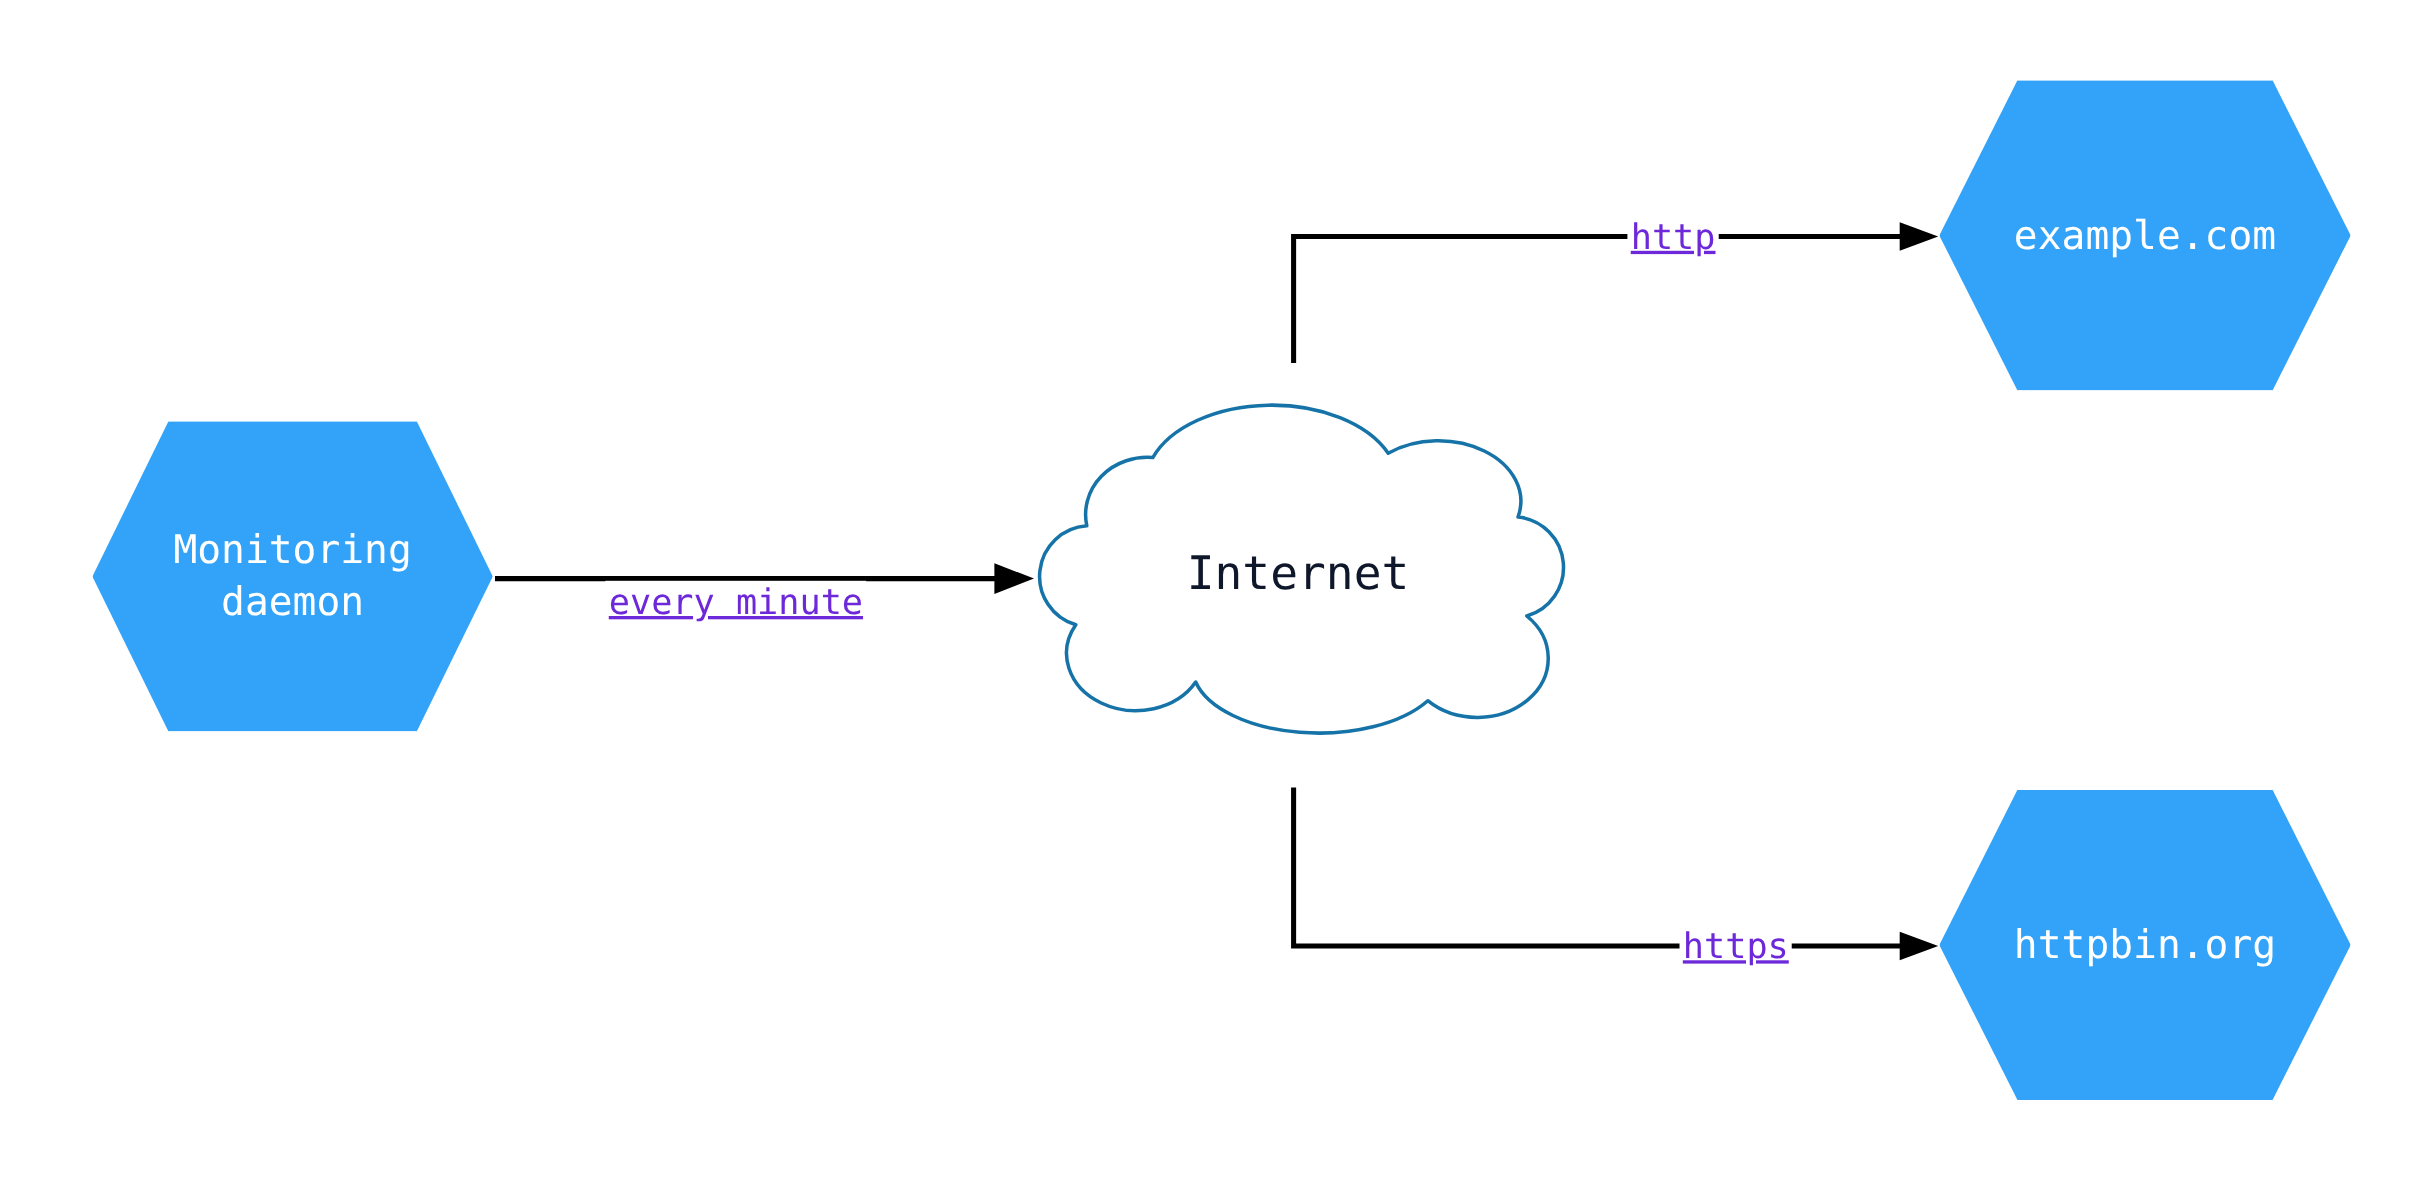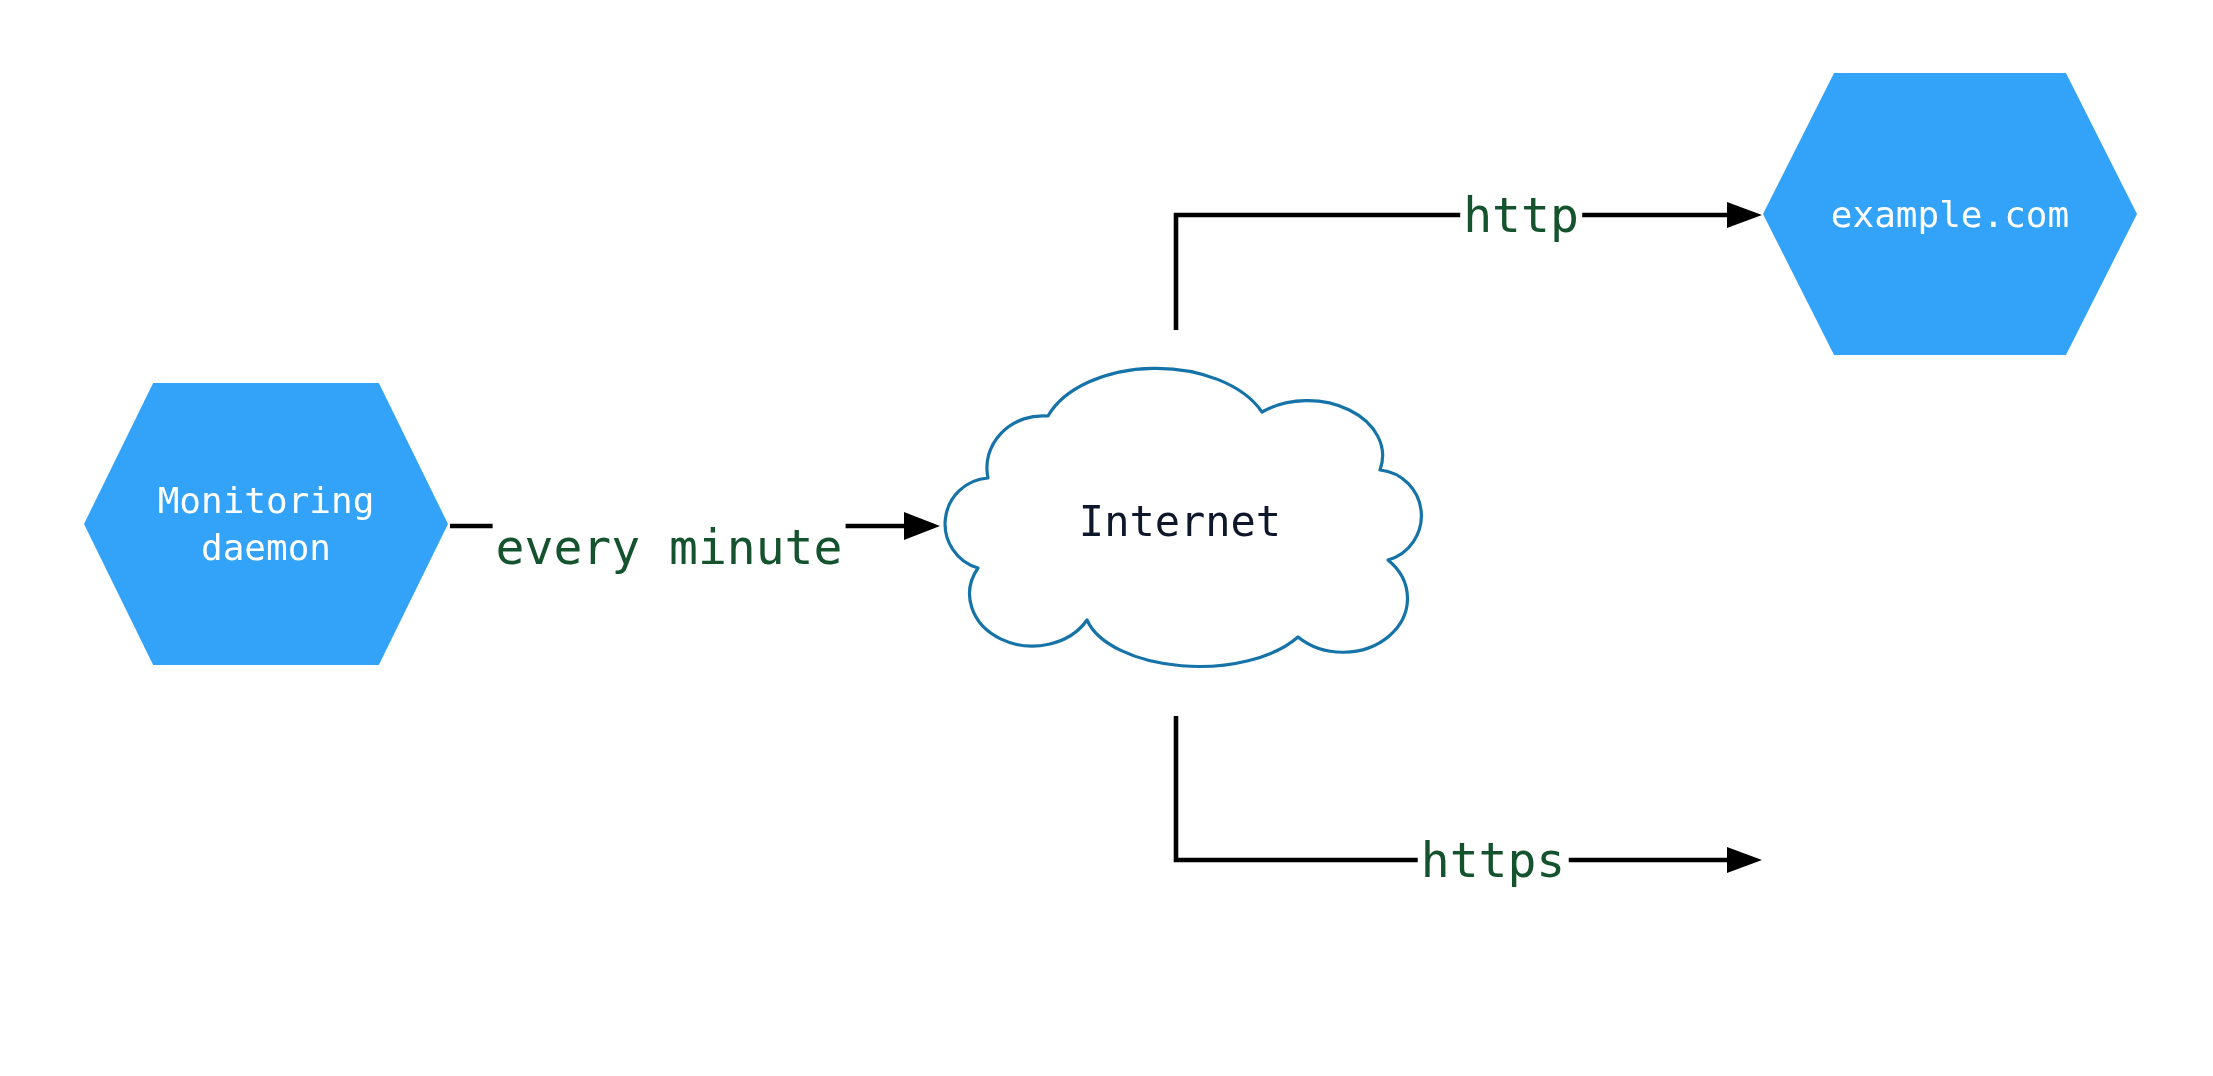--- a/index.html
+++ b/index.html
@@ -63,25 +63,26 @@
   .node-label-float {
     position: absolute;
     transform: translate(-50%, -50%);
     color: #0f172a;
     font-size: 42px;
     white-space: nowrap;
   }
   .edge-label {
     position: absolute;
     transform: translate(-50%, -50%);
-    color: #14532d;
-    font-size: 48px;
+    color: #6d28d9;
+    font-size: 32px;
     white-space: nowrap;
     background: #ffffff;
     padding: 0 3px;
+    text-decoration: underline;
   }
 </style>
 </head>
 <body>
 
 <div class="canvas">
 
   <svg class="layer" viewBox="0 0 2213 1076" aria-hidden="true">
 
     <line class="edge-stroke" x1="450" y1="526" x2="906" y2="526"></line>
@@ -108,20 +109,23 @@
   <div class="hex" style="left:84px; top:383px; width:364px; height:282px;">
     <span class="hex-label">Monitoring daemon</span>
   </div>
 
   <div class="node-label-float" style="left:1180px; top:521px;">Internet</div>
 
   <div class="hex" style="left:1763px; top:73px; width:374px; height:282px;">
     <span class="hex-label nowrap">example.com</span>
   </div>
 
+  <div class="hex" style="left:1763px; top:718px; width:374px; height:282px;">
+    <span class="hex-label nowrap">httpbin.org</span>
+  </div>
 
   <div class="edge-label" style="left:669px; top:547px;">every minute</div>
 
   <div class="edge-label" style="left:1521px; top:215px;">http</div>
 
-  <div class="edge-label" style="left:1493px; top:860px;text-align:right;">https</div>
+  <div class="edge-label" style="left:1578px; top:860px;text-align:right;">https</div>
 
 </div>
 
 </body></html>

